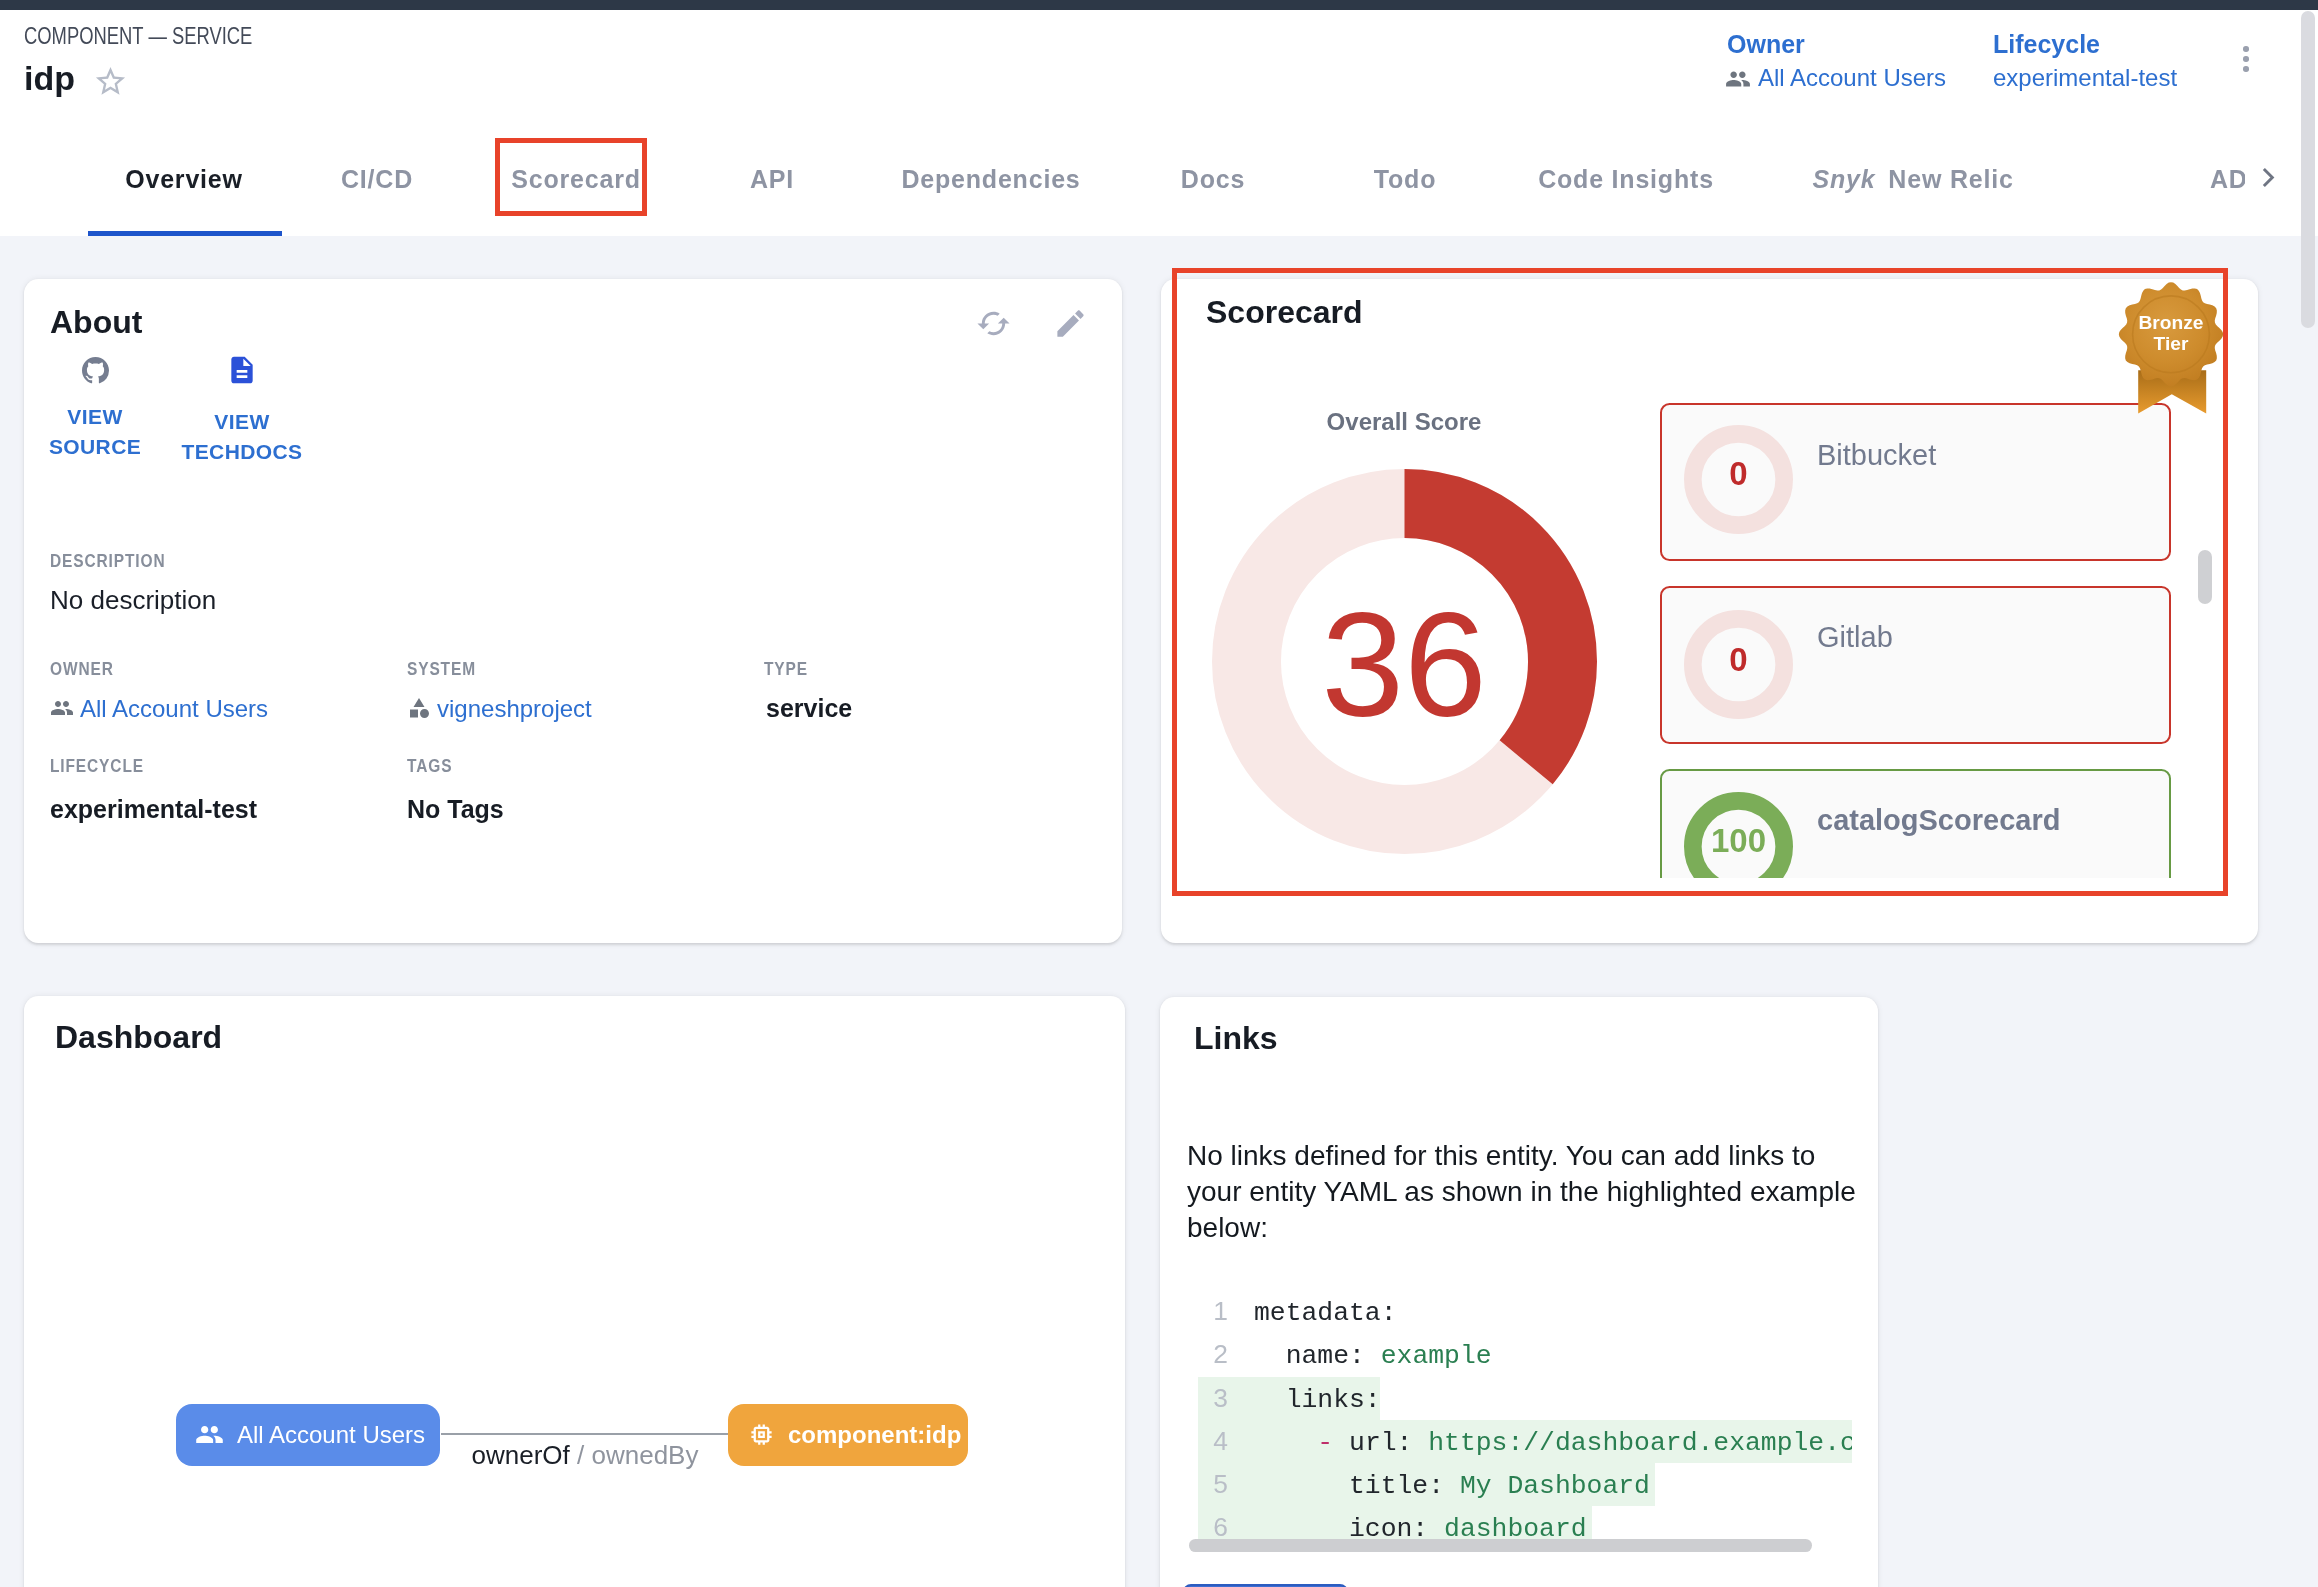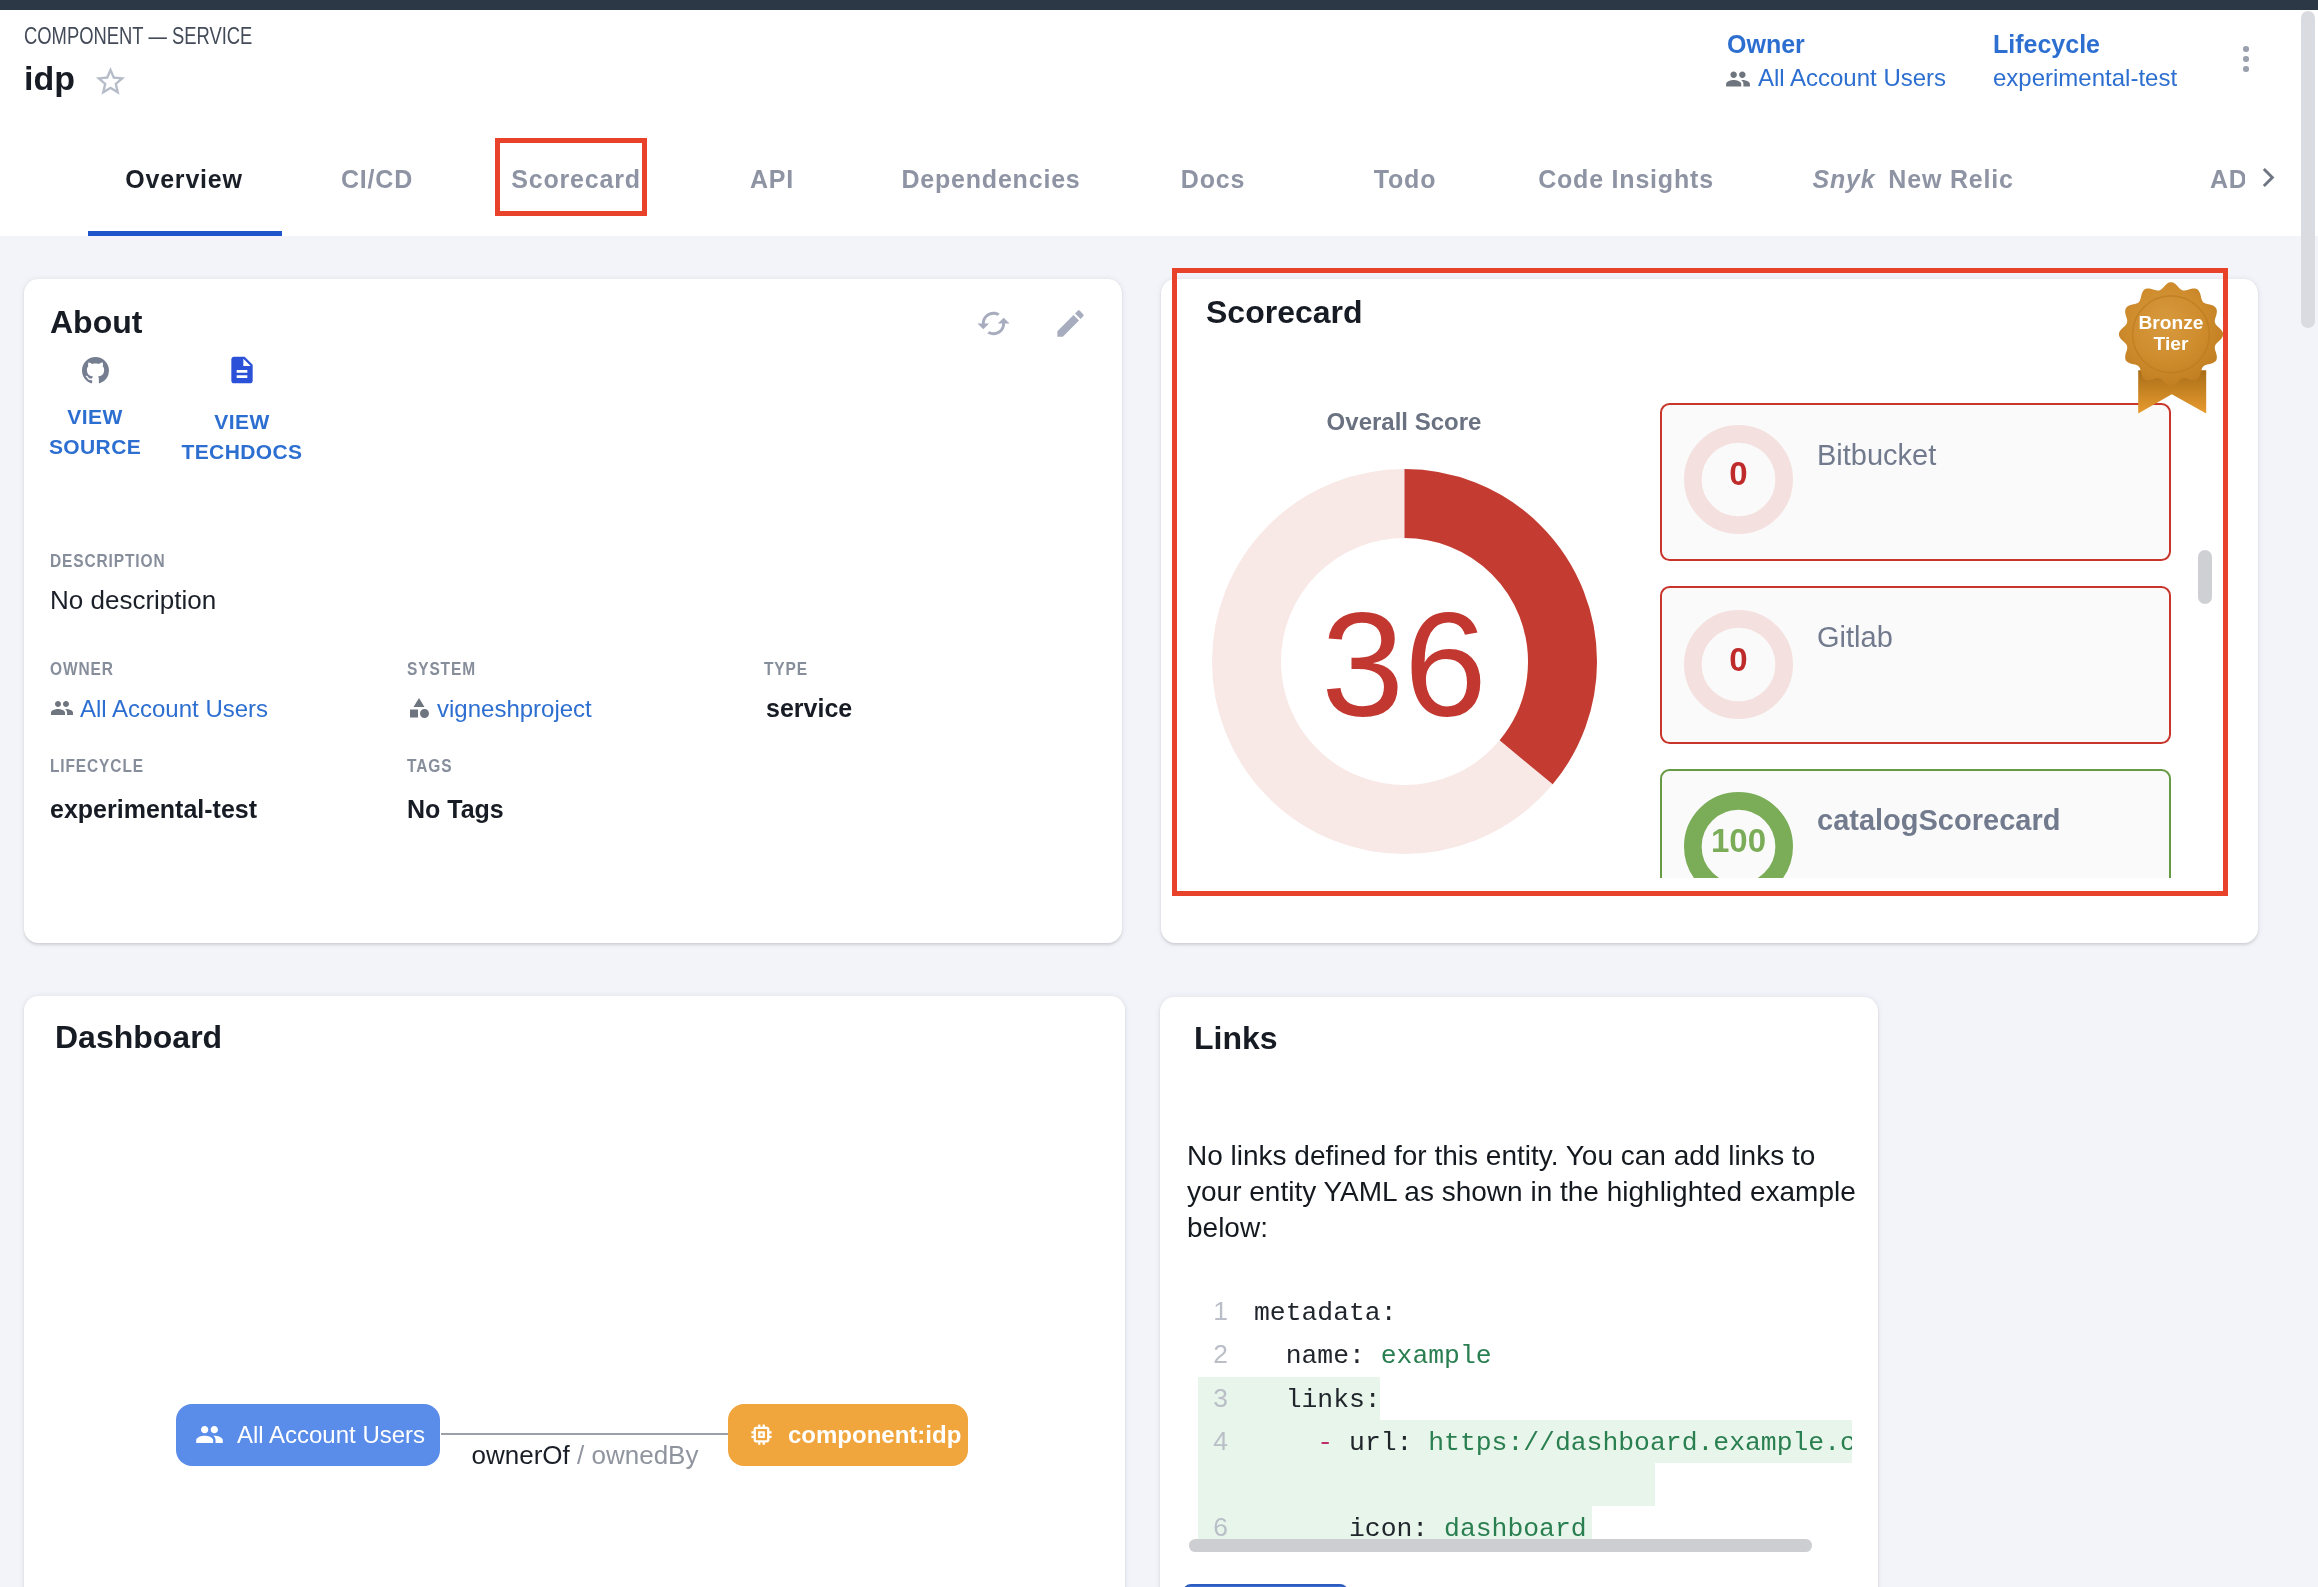--- a/index.html
+++ b/index.html
@@ -165,19 +165,20 @@
  .gv { color:#2a7f51; }
 </style>
   <div class="hl" style="top:95px;width:182px;"></div>
   <div class="hl" style="top:138px;width:654px;"></div>
   <div class="hl" style="top:181px;width:457px;"></div>
   <div class="hl" style="top:224px;width:394px;"></div>
   <div class="cl" style="top:8px;"><span class="n">1</span>metadata:</div>
   <div class="cl" style="top:51px;"><span class="n">2</span>  name: <span class="gv">example</span></div>
   <div class="cl" style="top:95px;"><span class="n">3</span>  links:</div>
   <div class="cl" style="top:138px;"><span class="n">4</span>    <span style="color:#bf2f6a;">-</span> url: <span class="gv">https://dashboard.example.com</span></div>
+  <div class="cl" style="top:181px;"><span class="n">5</span>      title: <span class="gv">My Dashboard</span></div>
   <div class="cl" style="top:224px;"><span class="n">6</span>      icon: <span class="gv">dashboard</span></div>
 </div>
 <div class="abs" style="left:1189px;top:1539px;width:623px;height:13px;border-radius:6.4px;background:#cdced1;"></div>
 <div class="abs" style="left:1183px;top:1584px;width:165px;height:32px;background:#3d6ed2;border:2.4px solid #2c5cc0;border-radius:8px;"></div>
 
 <div class="abs" style="left:2301px;top:11.2px;width:14.4px;height:317px;border-radius:7.2px;background:#dadbe0;z-index:50;"></div>
 
 
 </body></html>

